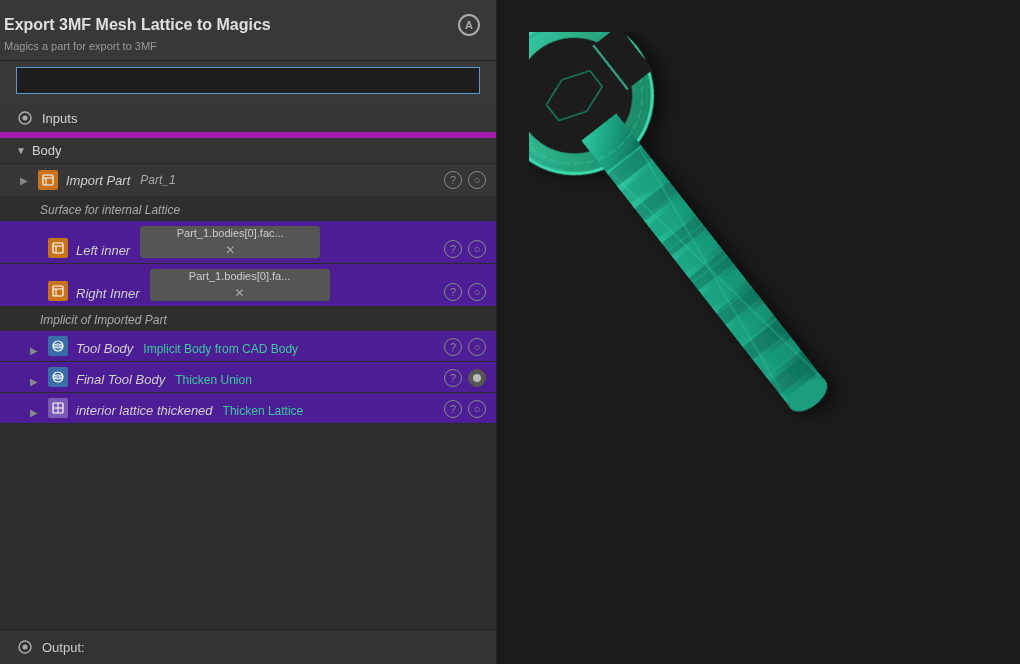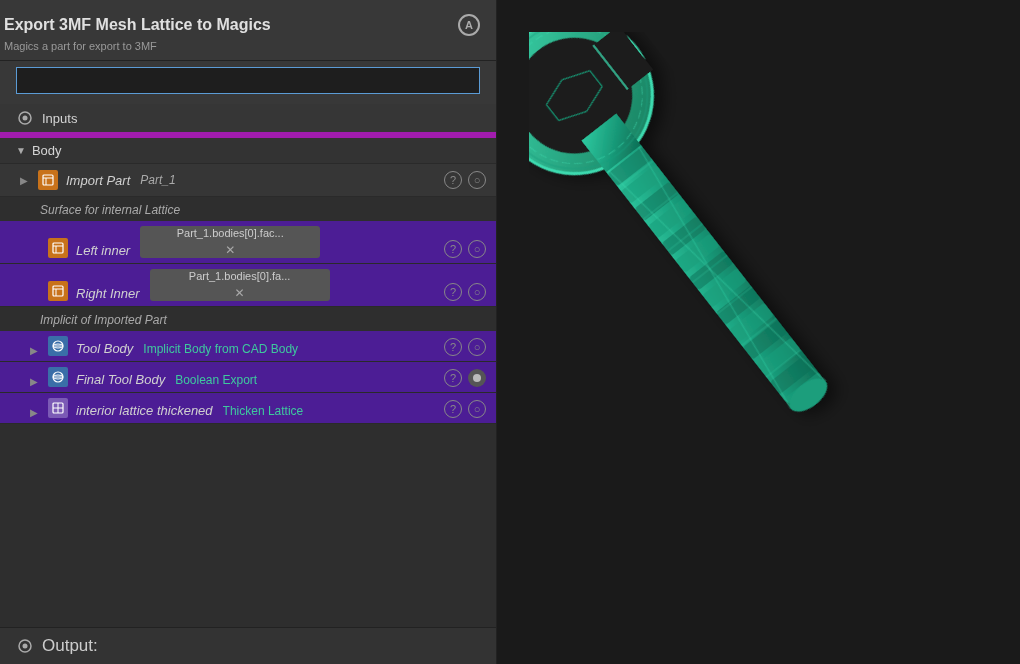--- a/index.html
+++ b/index.html
@@ -184,21 +184,21 @@
       font-style: italic;
     }
     
     .output-row {
       display: flex;
       align-items: center;
       padding: 8px 16px;
       background: #333;
       border-top: 1px solid #222;
       color: #ccc;
-      font-size: 17px;
+      font-size: 13px;
     }
     
     .right-panel {
       flex: 1;
       background: #1a1a1a;
       display: flex;
       align-items: center;
       justify-content: center;
       position: relative;
       overflow: hidden;
@@ -349,21 +349,21 @@
     <div class="group-row">
       <span class="row-expand">▶</span>
       <div class="row-icon blue">
         <svg width="14" height="14" viewBox="0 0 14 14">
           <ellipse cx="7" cy="7" rx="5" ry="5" stroke="#fff" stroke-width="1.2" fill="none"></ellipse>
           <ellipse cx="7" cy="7" rx="5" ry="2" stroke="#fff" stroke-width="1" fill="none"></ellipse>
           <line x1="2" y1="7" x2="12" y2="7" stroke="#fff" stroke-width="1"></line>
         </svg>
       </div>
       <span class="row-label">Final Tool Body</span>
-      <span class="row-value green">Boolean Export</span>
+      <span class="row-value green">Thicken Union</span>
       <div class="row-actions">
         <div class="action-btn question">?</div>
         <div class="action-btn filled">
           <div style="width:8px;height:8px;border-radius:50%;background:#bbb;"></div>
         </div>
       </div>
     </div>
 
     <div class="group-row">
       <span class="row-expand">▶</span>

